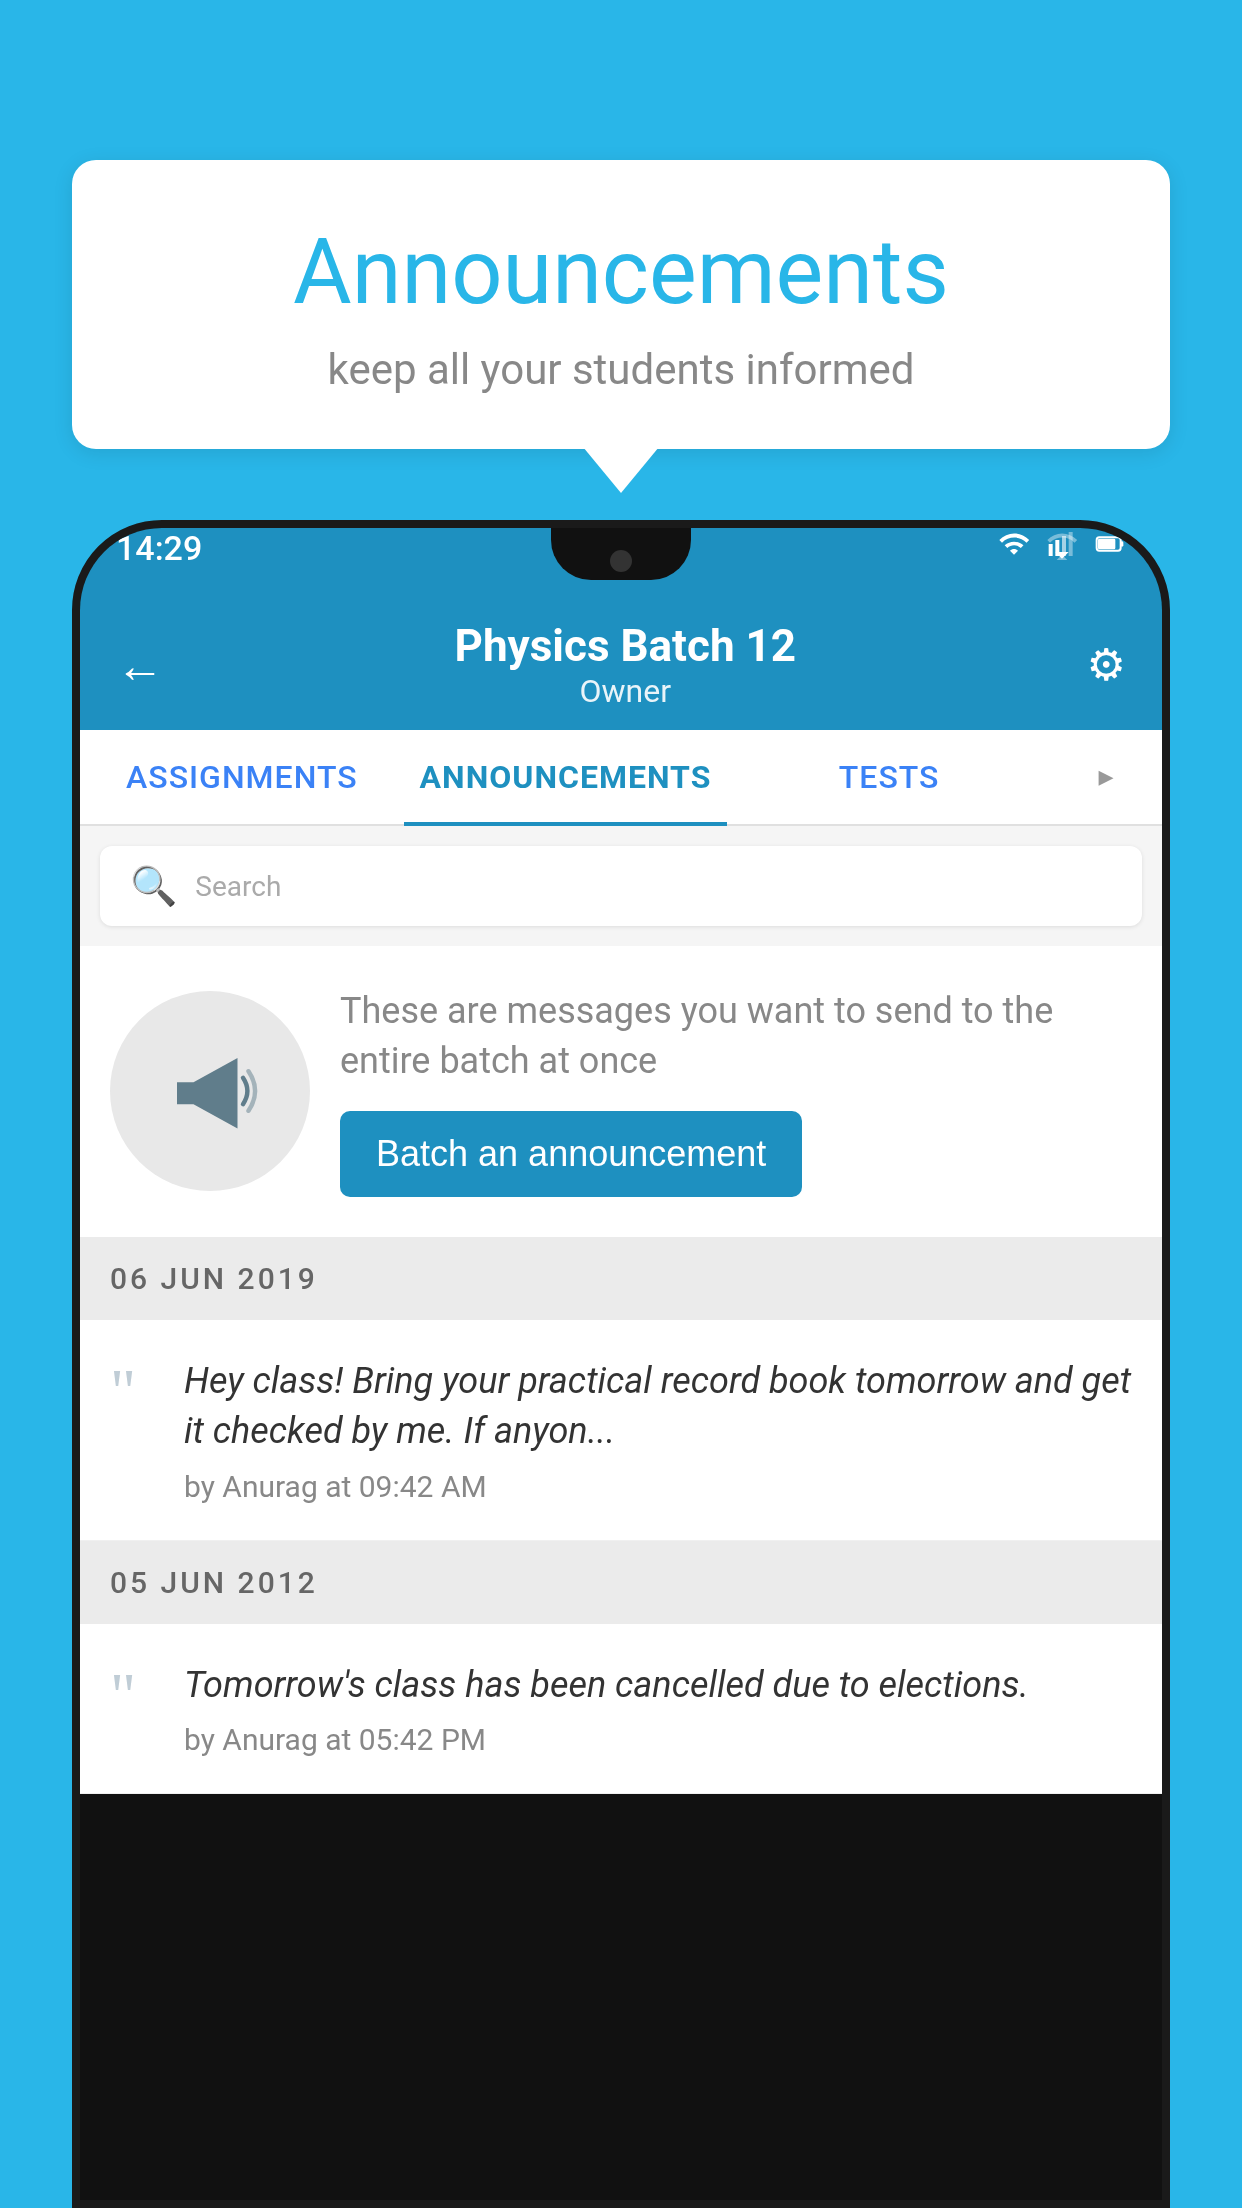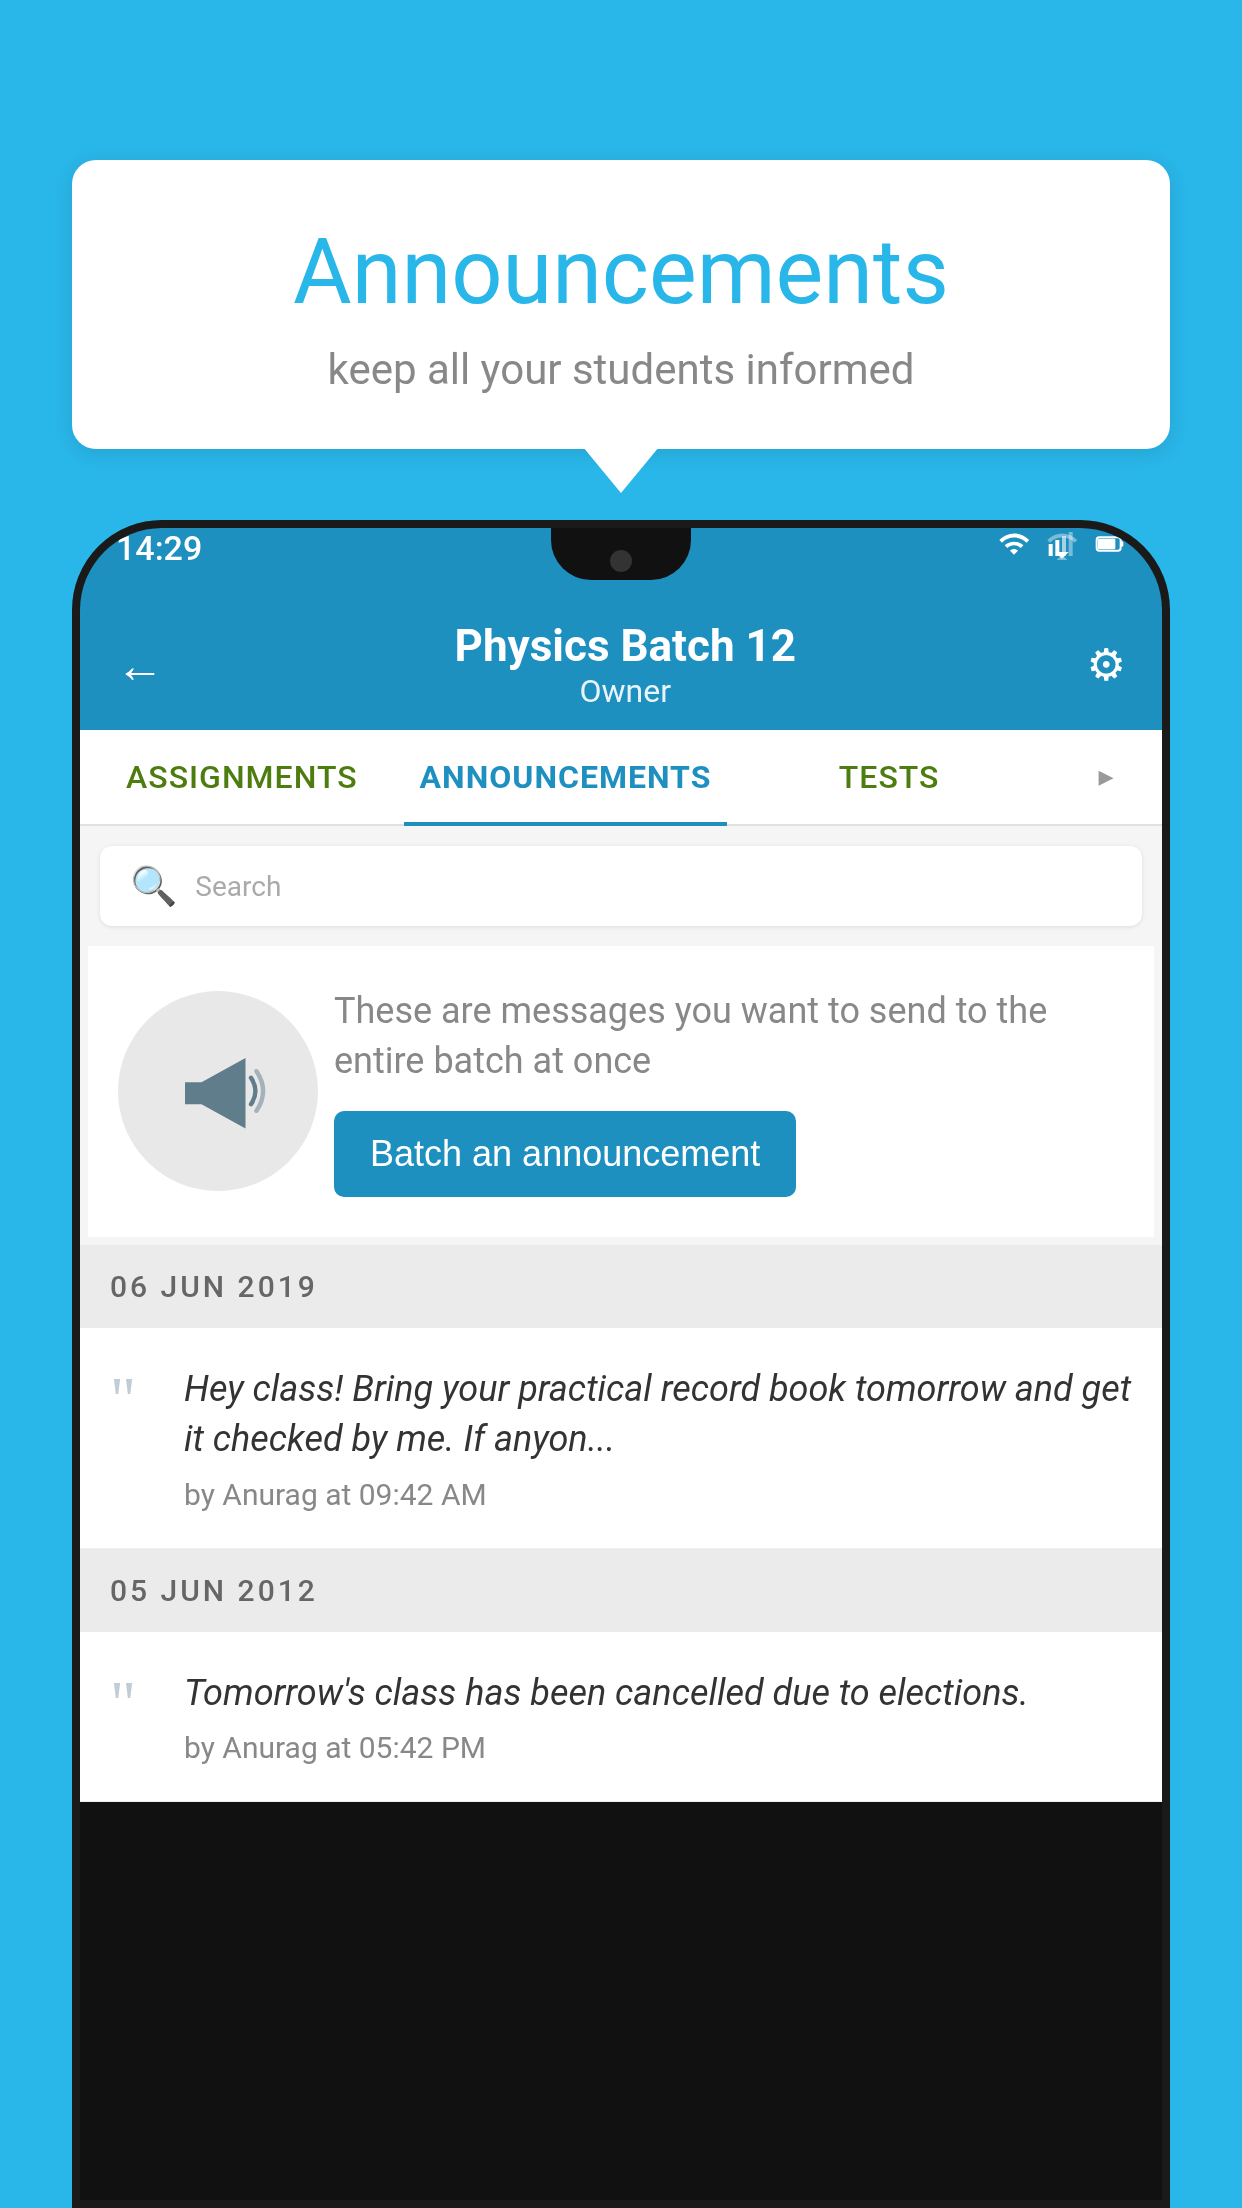--- a/index.html
+++ b/index.html
@@ -145,21 +145,21 @@
     .tabs {
       background: white;
       display: flex;
       border-bottom: 2px solid #e0e0e0;
     }
     .tab {
       flex: 1;
       text-align: center;
       padding: 28px 10px;
       font-size: 32px;
-      color: #4d7c0f;
+      color: #3b82f6;
       font-weight: 500;
       letter-spacing: 1px;
       cursor: pointer;
       position: relative;
     }
     .tab.active {
       color: #1e90c0;
       font-weight: 700;
     }
     .tab.active::after {
@@ -194,25 +194,25 @@
       font-size: 38px;
     }
     .search-placeholder {
       color: #aaa;
       font-size: 28px;
     }
 
     
     .prompt-area {
       background: white;
-      margin: 8px;
+      margin: 0;
       padding: 40px 30px 40px;
       display: flex;
       align-items: center;
-      gap: 16px;
+      gap: 30px;
     }
     .prompt-icon-circle {
       width: 200px;
       height: 200px;
       min-width: 200px;
       background: #e8e8e8;
       border-radius: 50%;
       display: flex;
       align-items: center;
       justify-content: center;

